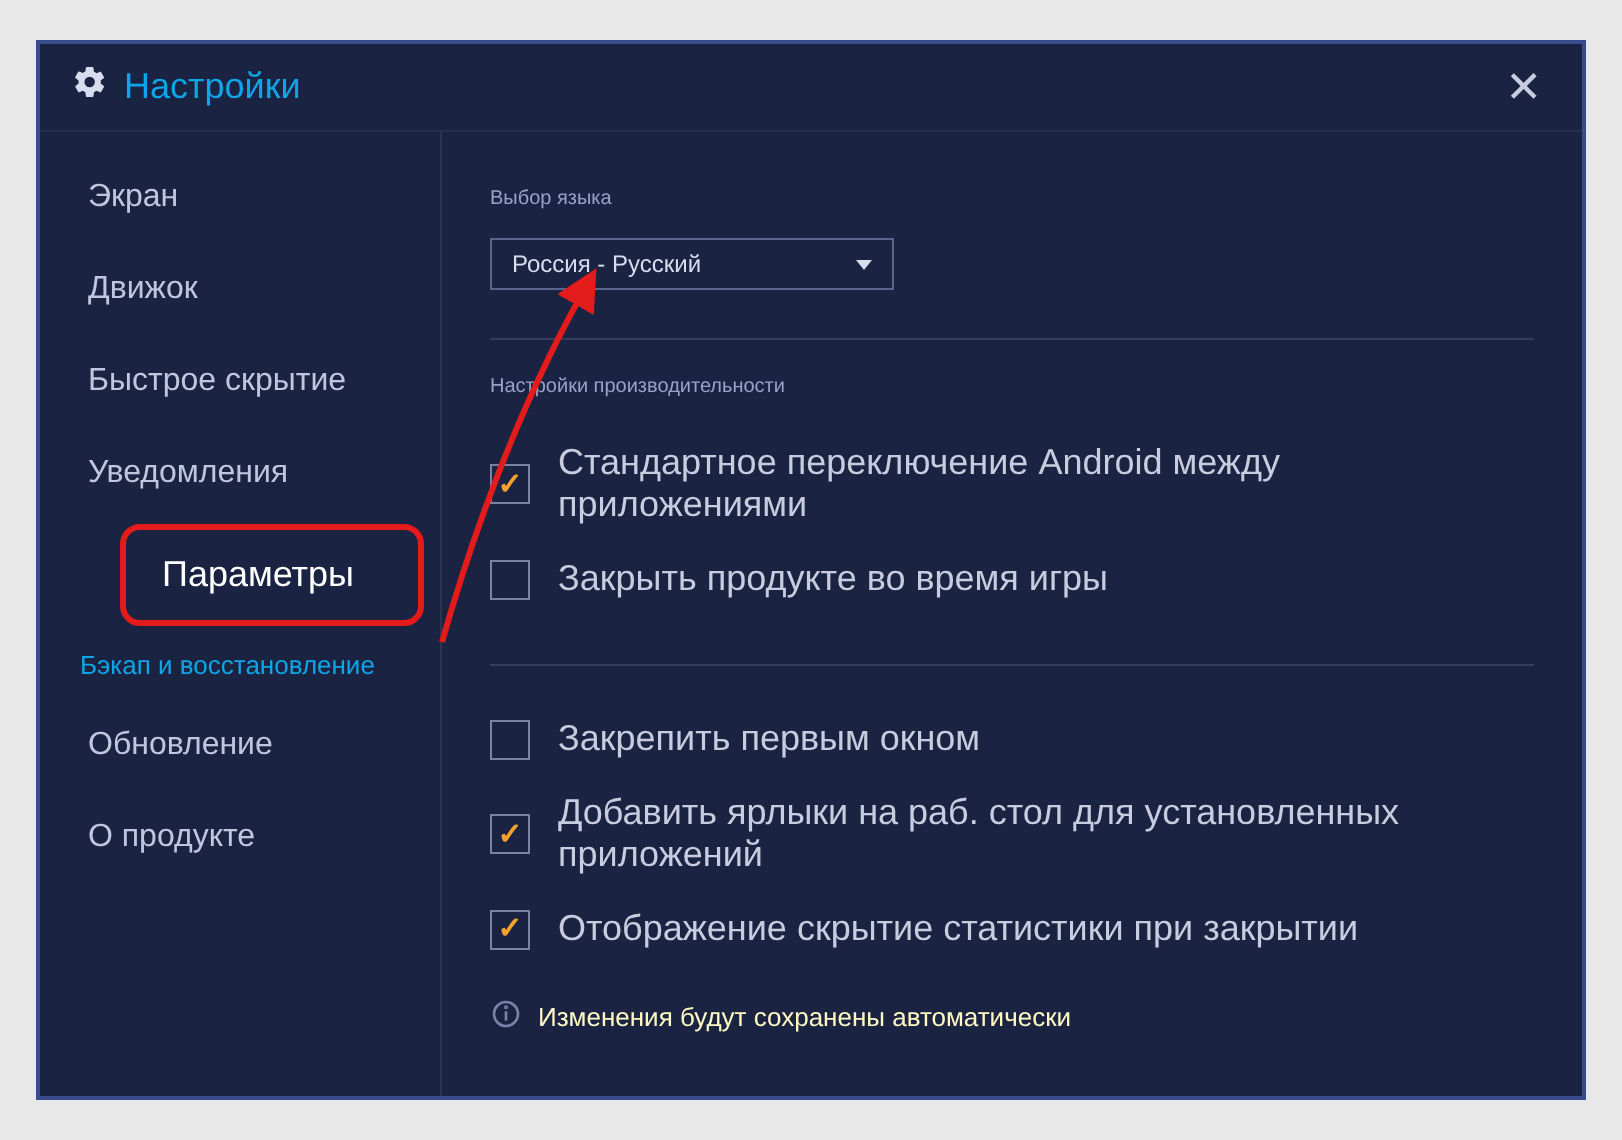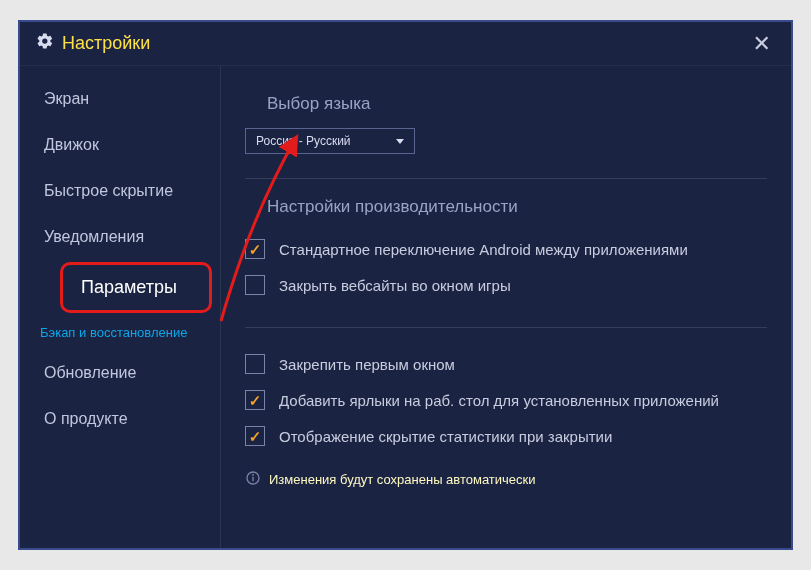--- a/index.html
+++ b/index.html
@@ -27,21 +27,21 @@
       align-items: center;
       justify-content: space-between;
       padding: 0 16px;
       border-bottom: 1px solid rgba(255,255,255,0.05);
     }
     .titlebar-left {
       display: flex;
       align-items: center;
       gap: 8px;
       font-size: 18px;
-      color: #fde047;
+      color: #0ea5e9;
     }
     .titlebar-left svg { width: 18px; height: 18px; }
     .close-btn {
       color: #c8ccdf;
       font-size: 22px;
       cursor: pointer;
       padding: 4px;
     }
     .body {
       display: flex;
@@ -76,34 +76,33 @@
       padding: 12px 18px;
       margin: 2px 8px;
     }
     .content {
       flex: 1;
       border-left: 1px solid rgba(255,255,255,0.08);
       padding: 28px 24px 12px 24px;
       position: relative;
     }
     .section-title {
-      font-size: 17px;
+      font-size: 10px;
       color: #9ba3c4;
       margin-bottom: 14px;
-      margin-left: 22px;
     }
     .select-box {
       display: inline-flex;
       align-items: center;
       justify-content: space-between;
       border: 1px solid #5a6490;
       padding: 5px 10px;
       font-size: 12px;
       color: #d8dcef;
-      width: 170px;
+      width: 202px;
       cursor: pointer;
     }
     .select-box .caret {
       width: 0; height: 0;
       border-left: 4px solid transparent;
       border-right: 4px solid transparent;
       border-top: 5px solid #d8dcef;
     }
     .divider {
       border: none;
@@ -127,21 +126,21 @@
       cursor: pointer;
     }
     .cbox.checked::after {
       content: "✓";
       color: #f5a12e;
       font-size: 15px;
       font-weight: bold;
       line-height: 1;
     }
     .cbox-label {
-      font-size: 15px;
+      font-size: 18px;
       color: #c8ccdf;
     }
     .info-row {
       display: flex;
       align-items: center;
       gap: 8px;
       margin-top: 16px;
       font-size: 13px;
       color: #fef9c3;
     }
@@ -203,21 +202,21 @@
 
       <hr class="divider">
 
       <div class="section-title">Настройки производительности</div>
       <div class="checkbox-row">
         <div class="cbox checked"></div>
         <div class="cbox-label">Стандартное переключение Android между приложениями</div>
       </div>
       <div class="checkbox-row">
         <div class="cbox"></div>
-        <div class="cbox-label">Закрыть вебсайты во окном игры</div>
+        <div class="cbox-label">Закрыть продукте во время игры</div>
       </div>
 
       <hr class="divider">
 
       <div class="checkbox-row">
         <div class="cbox"></div>
         <div class="cbox-label">Закрепить первым окном</div>
       </div>
       <div class="checkbox-row">
         <div class="cbox checked"></div>

